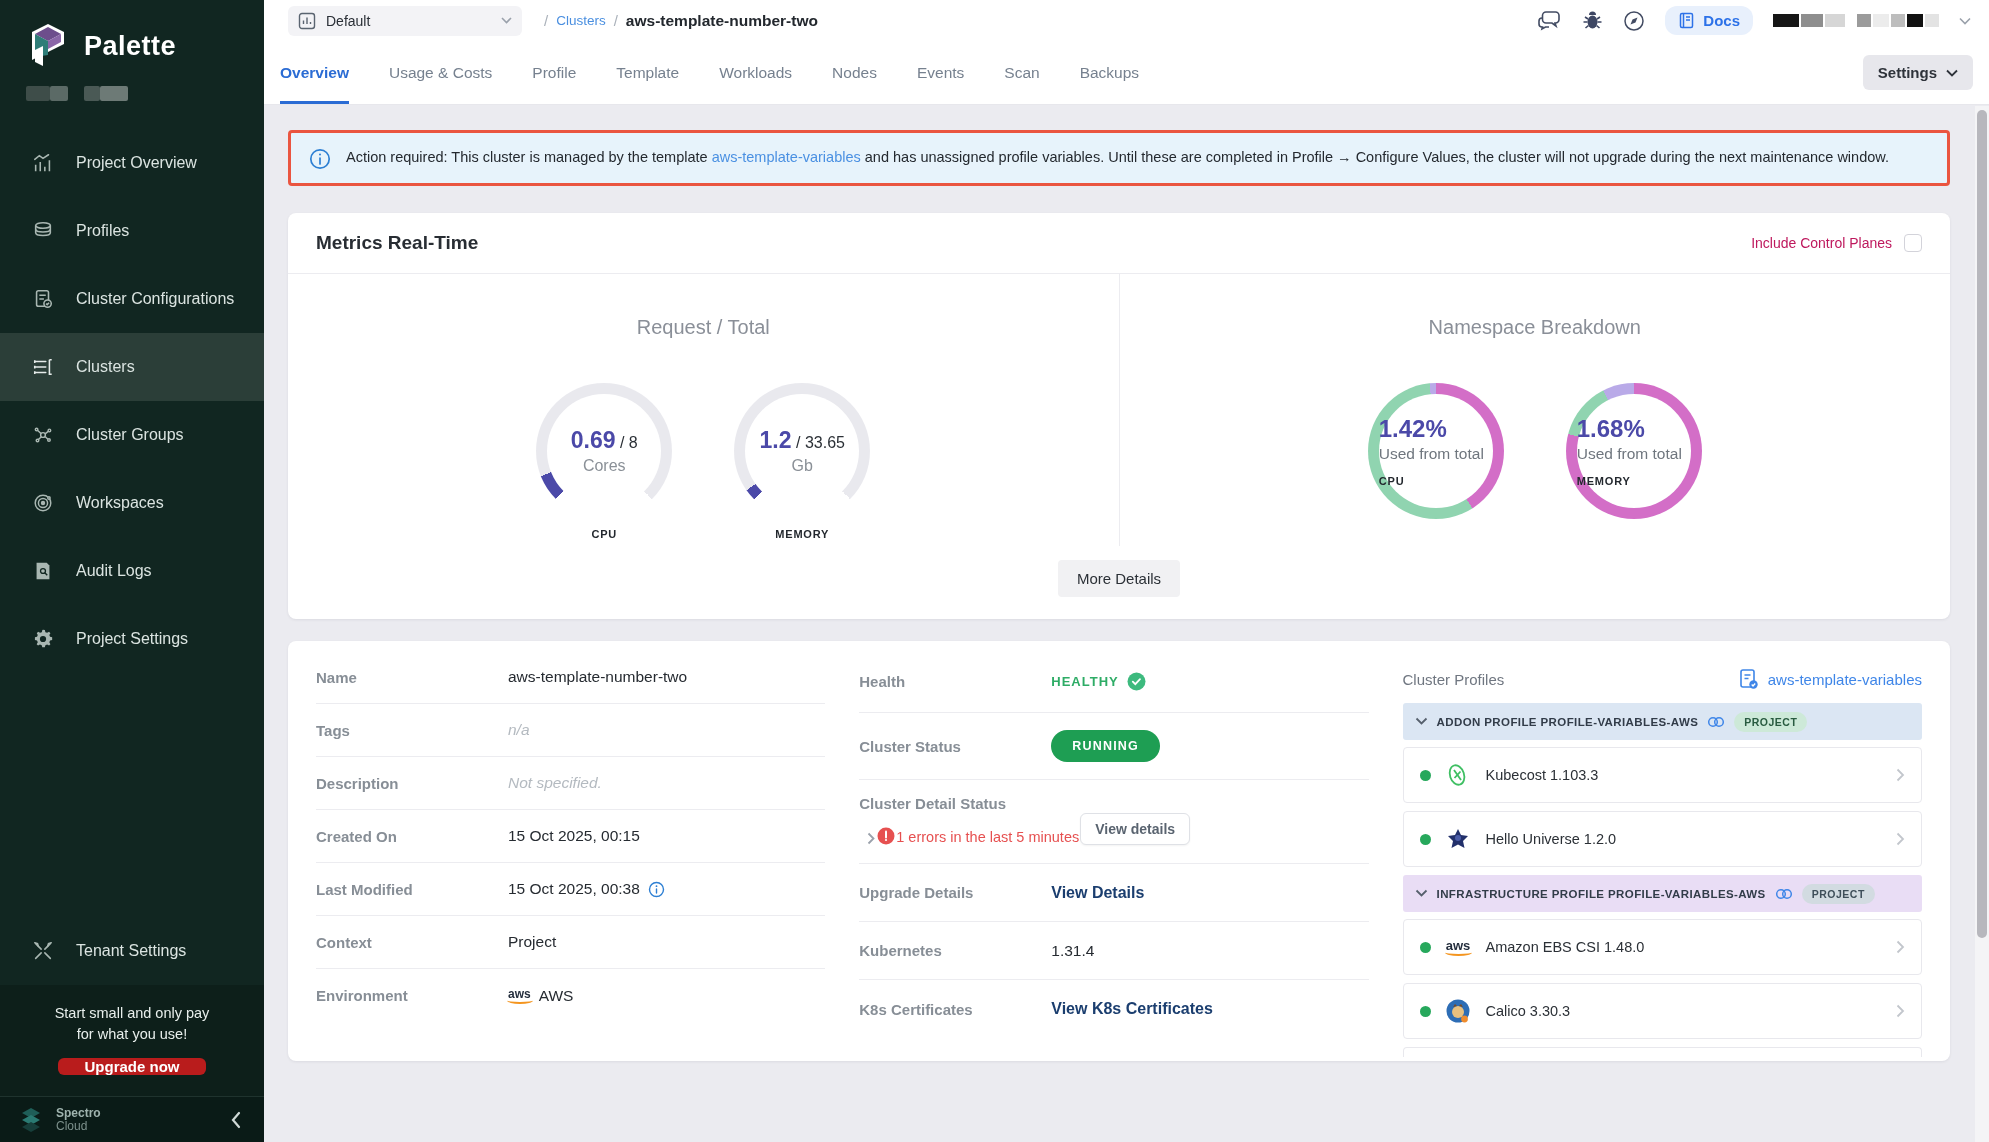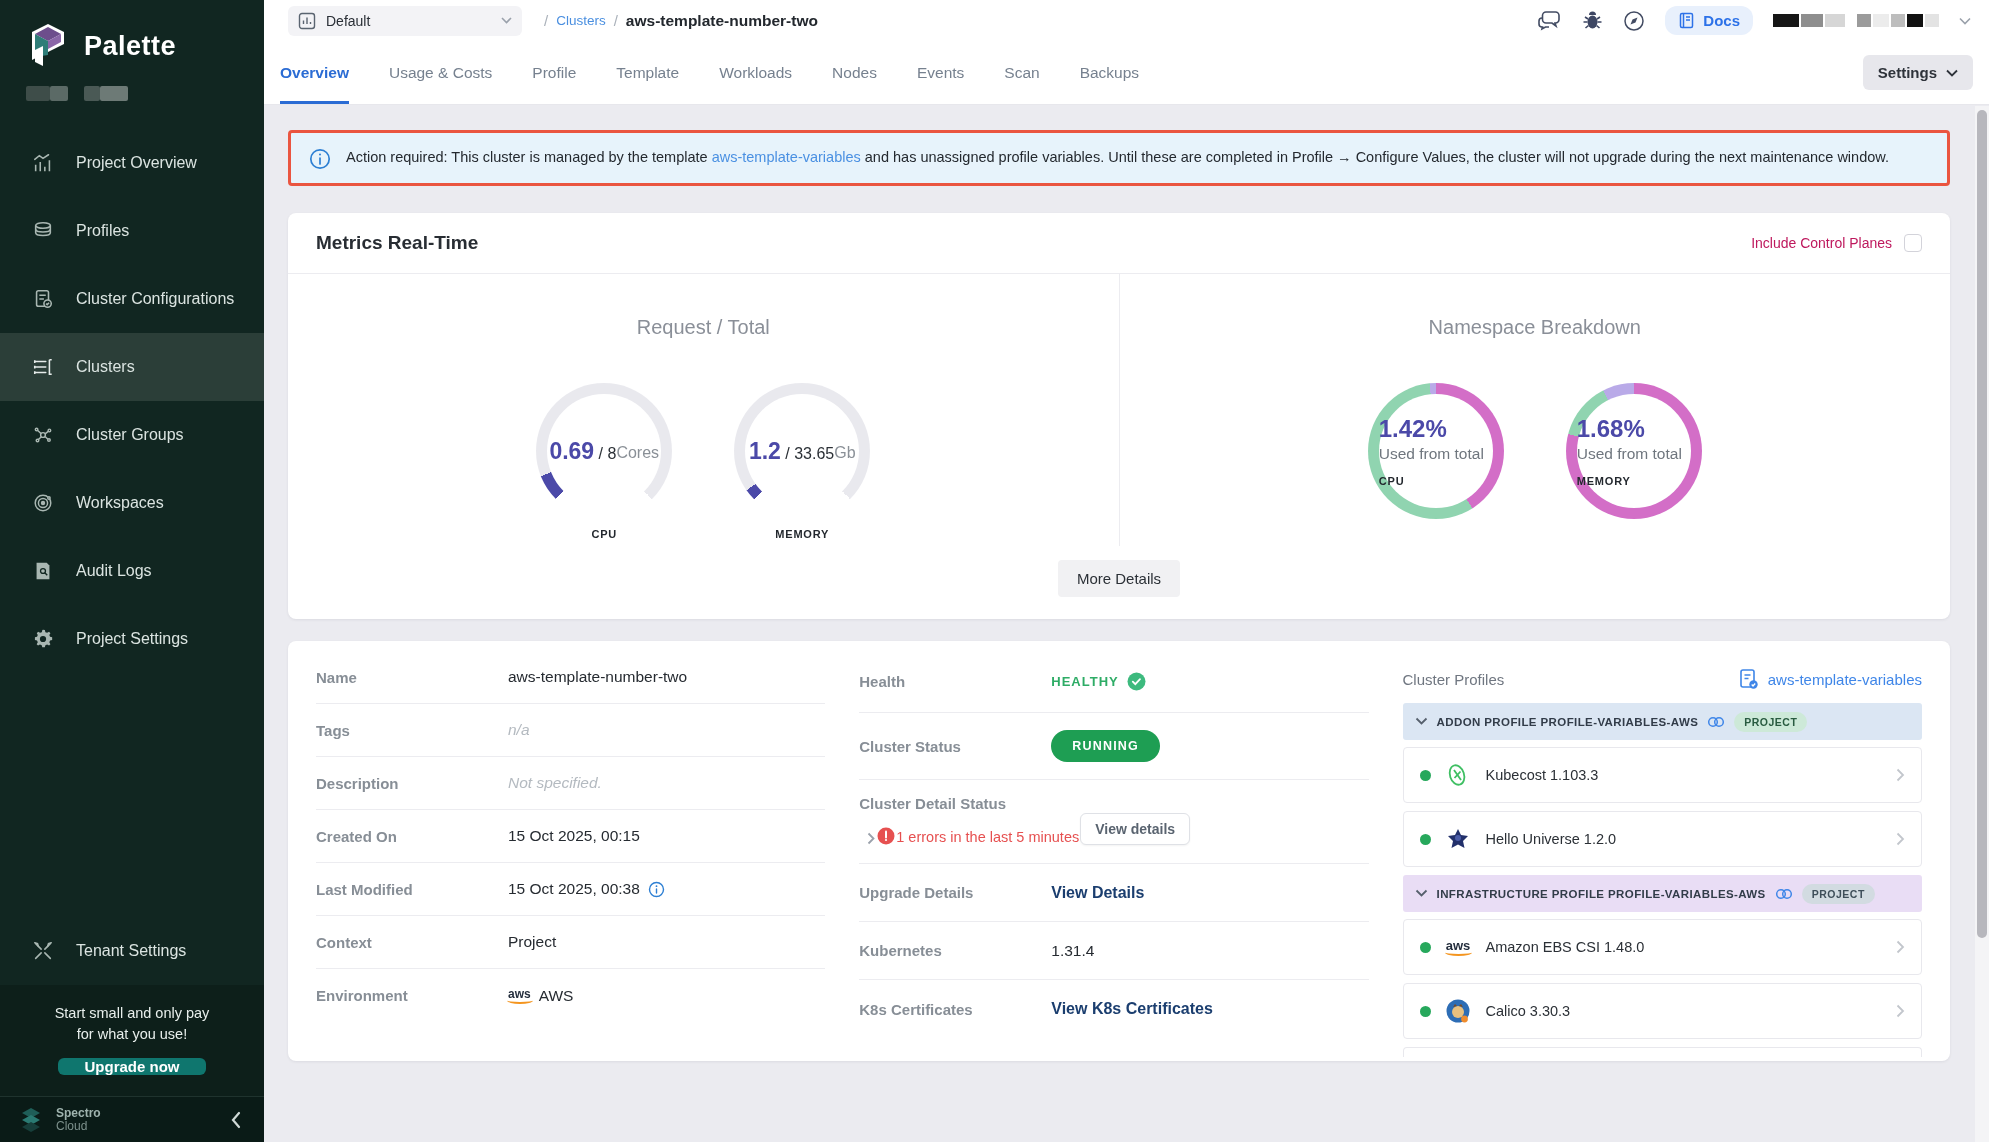--- a/index.html
+++ b/index.html
@@ -12,21 +12,21 @@
   .brand-name { color:#fff; font-size:27px; font-weight:600; letter-spacing:.5px; }
   .redacted-row { display:flex; gap:16px; padding:16px 0 0 26px; }
   .redacted-row .blk { height:15px; border-radius:2px; }
   .nav { margin-top:28px; }
   .nav-item { display:flex; align-items:center; gap:22px; height:68px; padding-left:32px; color:#dbe4e1; font-size:16px; cursor:pointer; }
   .nav-item .ic { width:22px; height:22px; color:#a9b7b2; flex:0 0 auto; }
   .nav-item.active { background:#2b3e38; }
   .tenant-item { margin-top:auto; }
   .promo { background:#0d1f1a; padding:18px 12px 20px; text-align:center; }
   .promo p { color:#e8efec; font-size:14.5px; line-height:1.4; }
-  .promo .upgrade-btn { margin-top:14px; background:#0f766e; color:#fff; font-size:15px; font-weight:600; border:none; border-radius:6px; padding:0 26px; cursor:pointer; }
+  .promo .upgrade-btn { margin-top:14px; background:#b91c1c; color:#fff; font-size:15px; font-weight:600; border:none; border-radius:6px; padding:0 26px; cursor:pointer; }
   .side-footer { background:#0a1b17; border-top:1px solid #1f332e; height:46px; display:flex; align-items:center; padding:0 22px 0 16px; }
   .sc-name { margin-left:10px; line-height:1.05; }
   .sc-name .t1 { color:#9fb3ae; font-size:12px; font-weight:700; }
   .sc-name .t2 { color:#7d918c; font-size:12px; }
   .collapse { margin-left:auto; color:#cfd9d6; cursor:pointer; }
 
   
   .main { margin-left:264px; height:100%; display:flex; flex-direction:column; }
   .topbar { background:#fff; height:41px; display:flex; align-items:center; padding:0 18px 0 24px; flex:0 0 auto; }
   .proj-select { width:234px; height:30px; background:#f3f3f6; border-radius:6px; display:flex; align-items:center; gap:10px; padding:0 10px; cursor:pointer; }
@@ -65,21 +65,21 @@
   .icp { margin-left:auto; display:flex; align-items:center; gap:12px; font-size:14px; color:#be185d; }
   .checkbox { width:18px; height:18px; border:1px solid #d3d3da; border-radius:4px; background:#fff; cursor:pointer; }
   .metrics-body { display:flex; }
   .m-panel { flex:1; padding:42px 0 6px; display:flex; flex-direction:column; align-items:center; }
   .m-panel.left { border-right:1px solid #ececf0; }
   .m-title { font-size:20px; color:#8a8f98; }
   .charts-row { display:flex; gap:62px; margin-top:44px; }
 
   .gauge { display:flex; flex-direction:column; align-items:center; }
   .gauge-ring { position:relative; width:136px; height:136px; border-radius:50%; }
-  .gauge-hole { position:absolute; inset:11px; background:#fff; border-radius:50%; display:flex; align-items:center; justify-content:center; }
+  .gauge-hole { position:absolute; inset:11px; background:#fff; border-radius:50%; display:flex; flex-direction:column; align-items:center; justify-content:center; }
   .g-val { font-size:23px; font-weight:700; color:#4b49a8; }
   .g-total { font-size:16px; font-weight:400; color:#2b3036; }
   .g-unit { font-size:16px; color:#8a9097; margin-top:3px; }
   .g-label { font-size:11px; font-weight:700; color:#23282e; letter-spacing:.8px; margin-top:9px; }
 
   .donut { display:flex; flex-direction:column; align-items:center; }
   .donut-ring { position:relative; width:136px; height:136px; border-radius:50%; }
   .donut-hole { position:absolute; inset:11px; background:#fff; border-radius:50%; display:flex; flex-direction:column; align-items:flex-start; justify-content:center; }
   .d-val { font-size:24px; font-weight:700; color:#4b49a8; }
   .d-cap { font-size:15.5px; color:#6f767e; margin-top:2px; }

